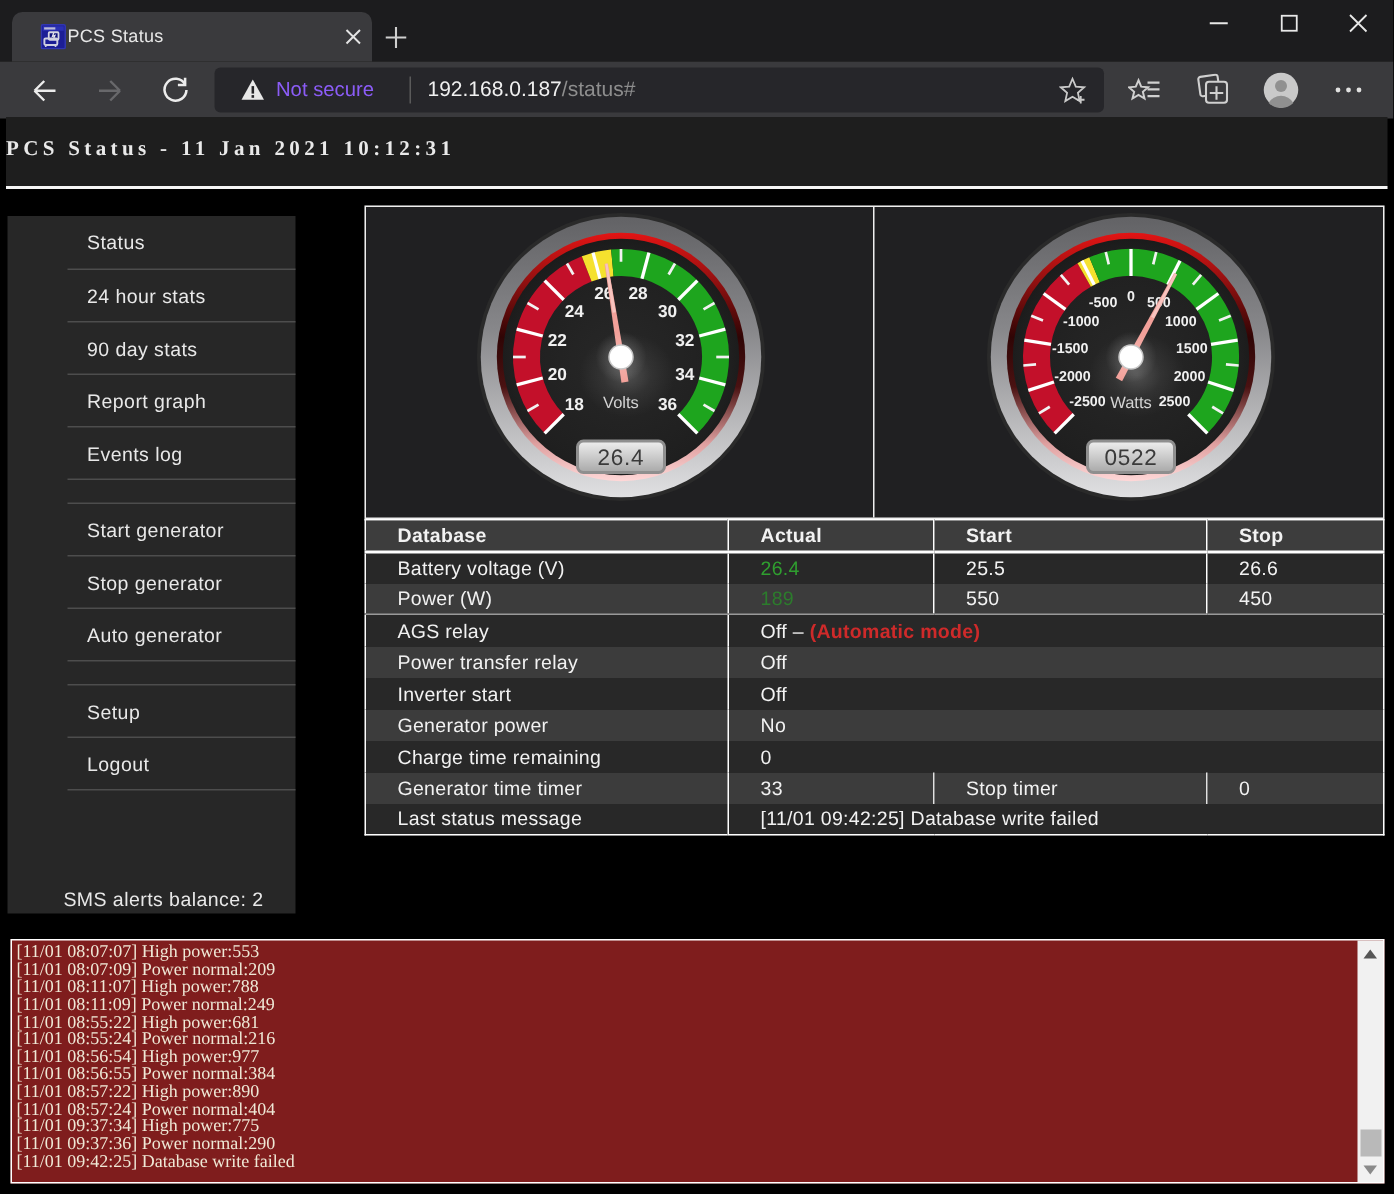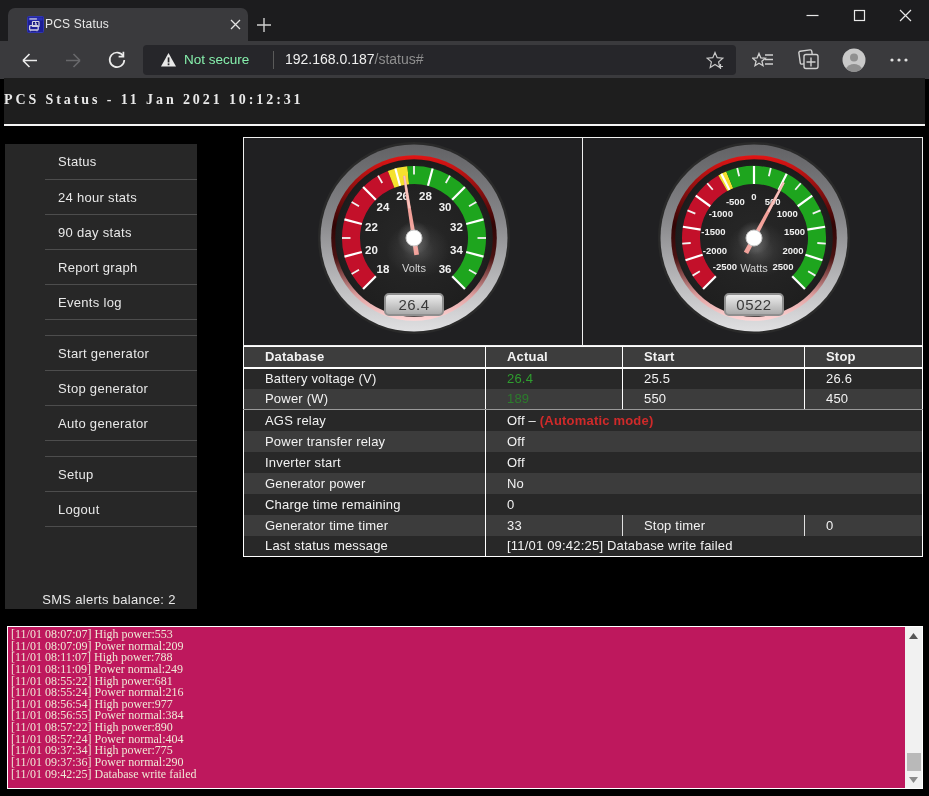--- a/index.html
+++ b/index.html
@@ -9,21 +9,21 @@
 #tab { position:absolute; left:8px; top:8px; width:240px; height:33px; background:#3a3a3d;
   border-radius:7px 7px 0 0; }
 #tab .title { position:absolute; left:37px; top:9px; font-size:12px; color:#e8e8e8; letter-spacing:0.2px; }
 #tab .cx { position:absolute; left:222px; top:11px; width:11px; height:11px; }
 #favicon { position:absolute; left:19px; top:8px; width:17px; height:17px; }
 #newtab { position:absolute; left:257px; top:18px; width:14px; height:14px; }
 .winbtn { position:absolute; top:9px; width:13px; height:13px; }
 
 #toolbar { position:absolute; left:0; top:41px; width:929px; height:38px; background:#3a3a3d; border-bottom:0; }
 #addrbar { position:absolute; left:143px; top:4px; width:593px; height:30px; background:#26262a; border-radius:4px; }
-#addrbar .ns { position:absolute; left:41px; top:7px; font-size:13.5px; color:#86efac; }
+#addrbar .ns { position:absolute; left:41px; top:7px; font-size:13.5px; color:#8b5cf6; }
 #addrbar .sep { position:absolute; left:130px; top:6px; width:1px; height:18px; background:#5a5a5a; }
 #addrbar .url { position:absolute; left:142px; top:6px; font-size:14px; color:#f0f0f0; }
 #addrbar .url span { color:#8e8e8e; }
 .tbi { position:absolute; }
 
 #titleband { position:absolute; left:4px; top:78px; width:921px; height:48px; background:#1e1e1e;
   border-bottom:2px solid #f5f5f5; }
 #titleband .t { position:absolute; width:100%; top:14px; text-align:left;
   font-family:"Liberation Serif", serif; font-weight:bold; font-size:14px; letter-spacing:2.9px; color:#e9e9e9; }
 #sidebar { position:absolute; left:5px; top:144px; width:192px; height:465px; background:#272727; }
@@ -51,21 +51,21 @@
 #stable tr.d { background:#282828; }
 #stable tr.l { background:#3c3c3c; }
 #stable { border:1px solid #ffffff; }
 .bl { border-left:1px solid #e0e0e0; }
 .blw { border-left:1px solid #ffffff; }
 tr.sect td { border-bottom:1px solid #999999;margin-left:37px; }
 .gv1 { color:#2f9e2f; }
 .gv2 { color:#2c7c2c; }
 .redb { color:#cf2a2a; font-weight:bold; }
 
-#logbox { position:absolute; left:7px; top:626px; width:916px; height:163px; background:#be185d;
+#logbox { position:absolute; left:7px; top:626px; width:916px; height:163px; background:#7f1d1d;
   border:1px solid #ffffff;padding-left:12px; }
 #logtext { position:absolute; left:3px; top:2px; font-family:"Liberation Serif", serif;
   font-size:12px; line-height:11.62px; color:#efe8d6; white-space:nowrap; }
 #sbar { position:absolute; right:0; top:0; width:17px; height:161px; background:#f1f1f1; }
 #sbar .thumb { position:absolute; left:1.5px; top:126px; width:14px; height:18px; background:#b9b9b9; }
 .arr { position:absolute; left:0; width:17px; height:15px; text-align:center; }
 svg { display:block; }
 .abs { position:absolute; }
 </style></head>
 <body>

